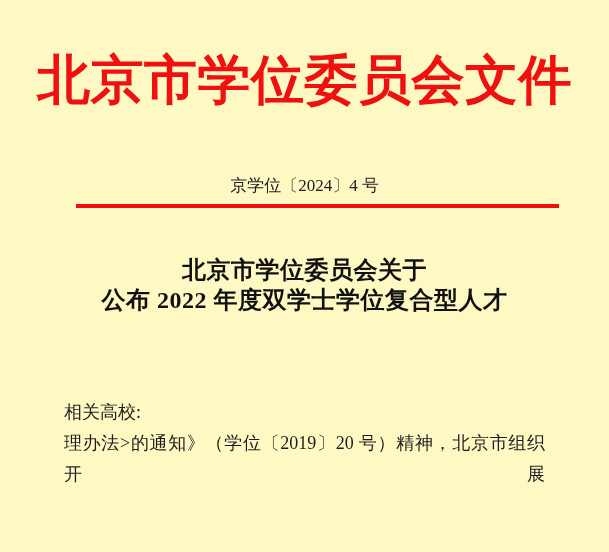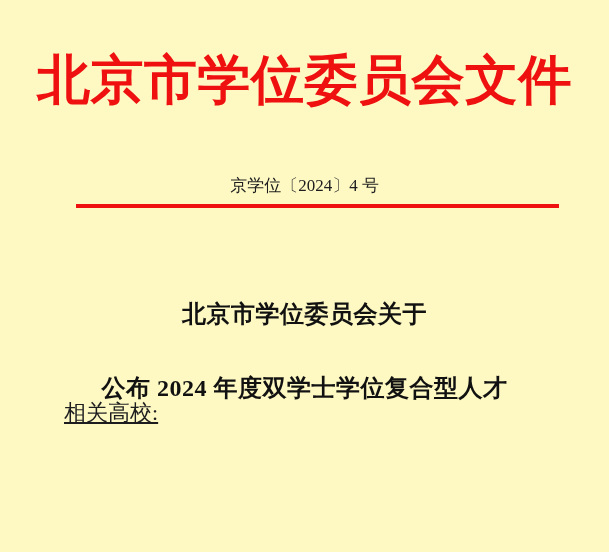--- a/index.html
+++ b/index.html
@@ -59,31 +59,29 @@
     width: 100%;
     text-align: center;
     font-size: 24px;
     line-height: 30px;
     font-weight: 700;
     letter-spacing: 0.5px;
     color: #111111;
   }
   .doc-title .title-line {
     white-space: nowrap;
-    margin-top: 44px;
   }
   .body-block {
     position: absolute;
     top: 397px;
     left: 64px;
     width: 481px;
-    font-size: 22px;
+    font-size: 18px;
     line-height: 31px;
     color: var(--text-black);
-    text-decoration: underline;
   }
   .salutation {
     text-align: left;
   }
   .para-line {
     text-align: justify;
     text-align-last: justify;
     text-justify: inter-character;
   }
   .para-line.indent {
@@ -96,21 +94,22 @@
 <div class="page">
 
   <div class="agency-title">北京市学位委员会文件</div>
 
   <div class="doc-number">京学位〔2024〕4 号</div>
 
   <div class="red-rule"></div>
 
   <div class="doc-title">
     <div class="title-line">北京市学位委员会关于</div>
-    <div class="title-line">公布 2024 年度双学士学位复合型人才</div>
+    <div class="title-line">公布 2022 年度双学士学位复合型人才</div>
   </div>
 
   <div class="body-block">
     <div class="salutation">相关高校:</div>
+    <div class="para-line">理办法&gt;的通知》（学位〔2019〕20 号）精神，北京市组织开展</div>
 
   </div>
 
 </div>
 
 </body></html>

